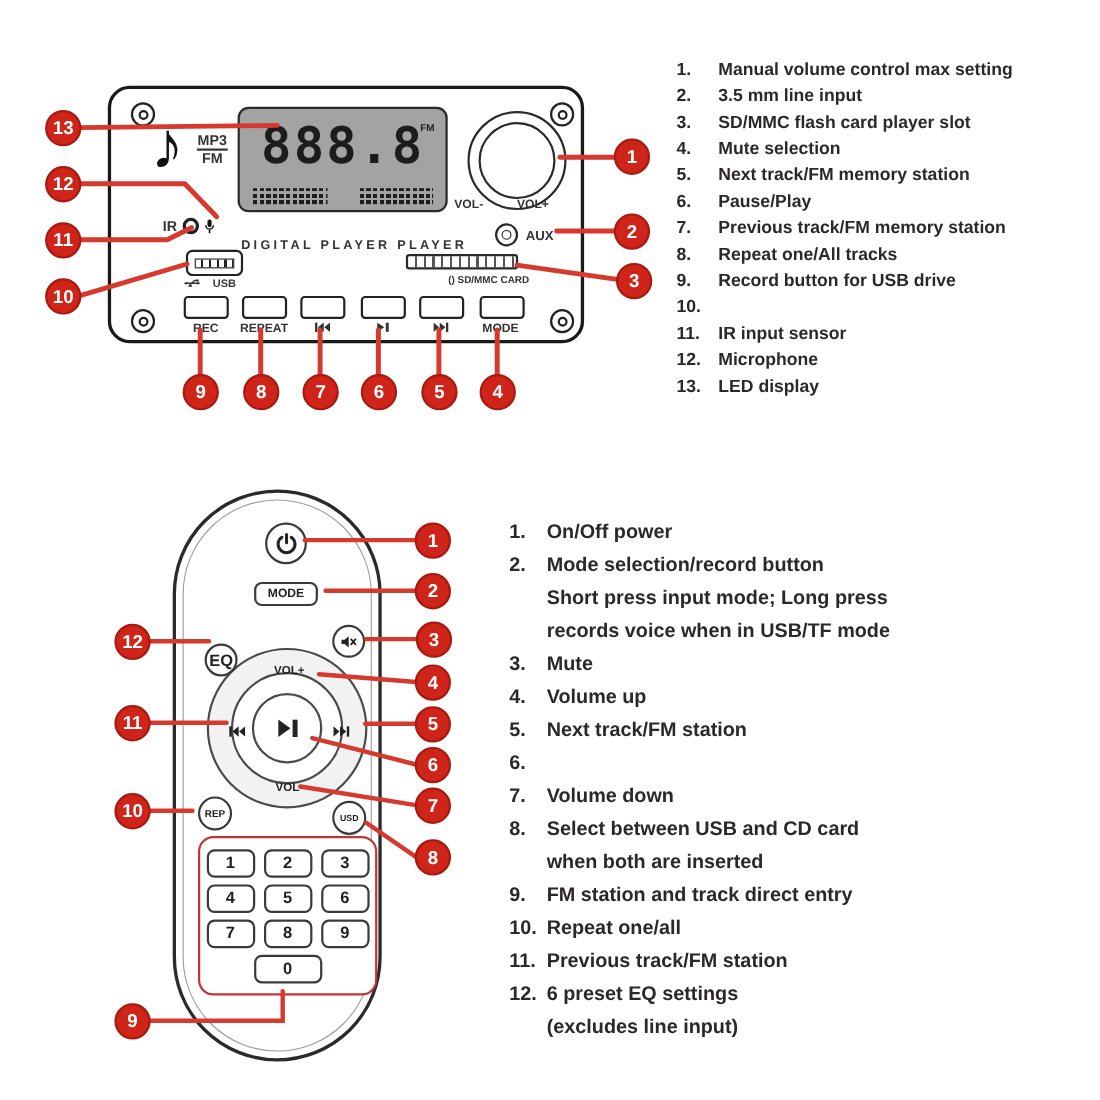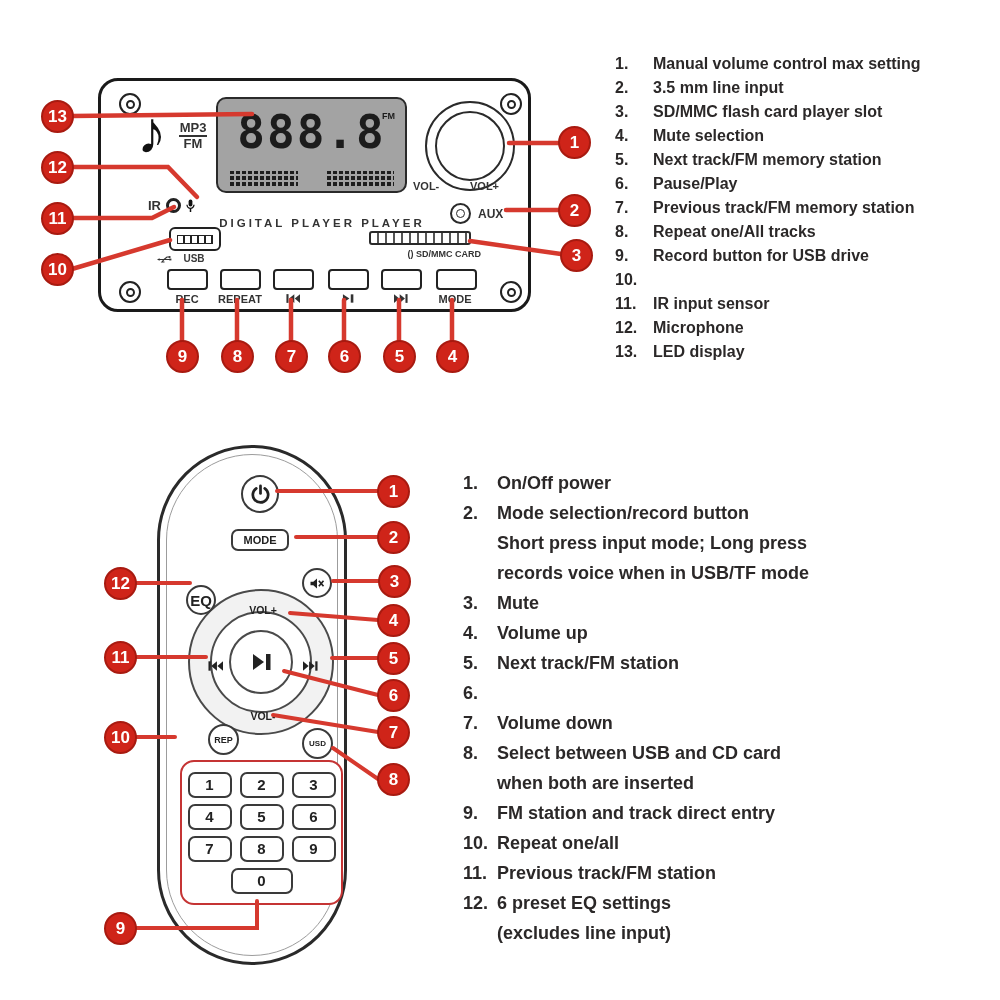--- a/index.html
+++ b/index.html
@@ -31,21 +31,21 @@
            mask-image:repeating-linear-gradient(0deg,#000 0 4px,rgba(0,0,0,0) 4px 6px);}
   .dap-title{position:absolute;left:118px;top:136px;width:206px;text-align:center;
              font-size:11.5px;font-weight:bold;letter-spacing:3px;color:#333;}
   .ir-row{position:absolute;left:47px;top:117px;display:flex;align-items:center;gap:5px;}
   .ir-label{font-size:13px;font-weight:bold;color:#333;}
   .ir-dot{width:15px;height:15px;border:3.2px solid #222;border-radius:50%;box-sizing:border-box;background:#fff;}
   .usb-port{position:absolute;left:68px;top:146px;width:52px;height:24px;border:2.5px solid #222;border-radius:6px;
             box-sizing:border-box;display:flex;align-items:center;justify-content:center;}
   .usb-slot{width:36px;height:9px;border:1.8px solid #222;box-sizing:border-box;
             background:repeating-linear-gradient(90deg,#fff 0 5px,#222 5px 7px);}
-  .usb-label{position:absolute;left:48px;top:172px;width:64px;display:flex;align-items:flex-end;justify-content:center;gap:11px;
+  .usb-label{position:absolute;left:58px;top:172px;width:64px;display:flex;align-items:flex-start;justify-content:center;gap:11px;
              font-size:10px;font-weight:bold;color:#3a3a3a;}
   .knob-outer{position:absolute;left:324px;top:20px;width:90px;height:90px;border:2.5px solid #2a2a2a;border-radius:50%;
               box-sizing:border-box;display:flex;align-items:center;justify-content:center;}
   .knob-inner{width:70px;height:70px;border:2.5px solid #2a2a2a;border-radius:50%;box-sizing:border-box;}
   .vol-lbl{position:absolute;top:99px;font-size:11px;font-weight:bold;color:#333;}
   .aux-jack{position:absolute;left:349px;top:122px;width:21px;height:21px;border:2.5px solid #2a2a2a;border-radius:50%;
             box-sizing:border-box;display:flex;align-items:center;justify-content:center;}
   .aux-jack span{width:9px;height:9px;border:1.8px solid #2a2a2a;border-radius:50%;box-sizing:border-box;}
   .aux-lbl{position:absolute;left:377px;top:126px;font-size:12px;font-weight:bold;color:#333;}
   .sd-slot{position:absolute;left:268px;top:150px;width:102px;height:14px;border:2px solid #2a2a2a;border-radius:3px;
@@ -66,21 +66,21 @@
   .remote:after{content:"";position:absolute;left:6px;right:6px;top:6px;bottom:6px;border:1.5px solid #9c9c9c;
                 border-radius:88px;pointer-events:none;}
   .circle-btn{position:absolute;border:2px solid #3a3a3a;border-radius:50%;box-sizing:border-box;background:#fff;
               display:flex;align-items:center;justify-content:center;font-weight:bold;color:#222;z-index:2;}
   .power-btn{left:81px;top:27px;width:38px;height:38px;border-width:2.5px;}
   .mode-btn{position:absolute;left:71px;top:81px;width:58px;height:22px;border:2px solid #3a3a3a;border-radius:7px;
             box-sizing:border-box;display:flex;align-items:center;justify-content:center;
             font-size:11px;font-weight:bold;color:#222;background:#fff;z-index:2;}
   .eq-btn{left:26px;top:137px;width:30px;height:30px;font-size:15px;}
   .mute-btn{left:142px;top:120px;width:30px;height:30px;}
-  .rep-btn{left:20px;top:276px;width:31px;height:31px;font-size:9px;margin-left:28px;}
+  .rep-btn{left:20px;top:276px;width:31px;height:31px;font-size:9px;}
   .usd-btn{left:142px;top:280px;width:31px;height:31px;font-size:8px;}
   .dpad{position:absolute;left:28px;top:141px;width:146px;height:146px;border:2px solid #4a4a4a;border-radius:50%;
         box-sizing:border-box;background:#f2f2f2;z-index:1;}
   .dpad-mid{position:absolute;left:20px;top:20px;width:102px;height:102px;border:2px solid #4a4a4a;border-radius:50%;
             box-sizing:border-box;background:#fff;}
   .dpad-center{position:absolute;left:39px;top:39px;width:64px;height:64px;border:2px solid #4a4a4a;border-radius:50%;
                box-sizing:border-box;background:#fff;display:flex;align-items:center;justify-content:center;}
   .dpad-lbl{position:absolute;left:0;width:146px;text-align:center;font-size:10.5px;font-weight:bold;color:#222;}
   .dpad-ico{position:absolute;top:66px;}
   .keypad{position:absolute;left:20px;top:312px;width:163px;height:145px;border:2.5px solid #c53434;border-radius:14px;

